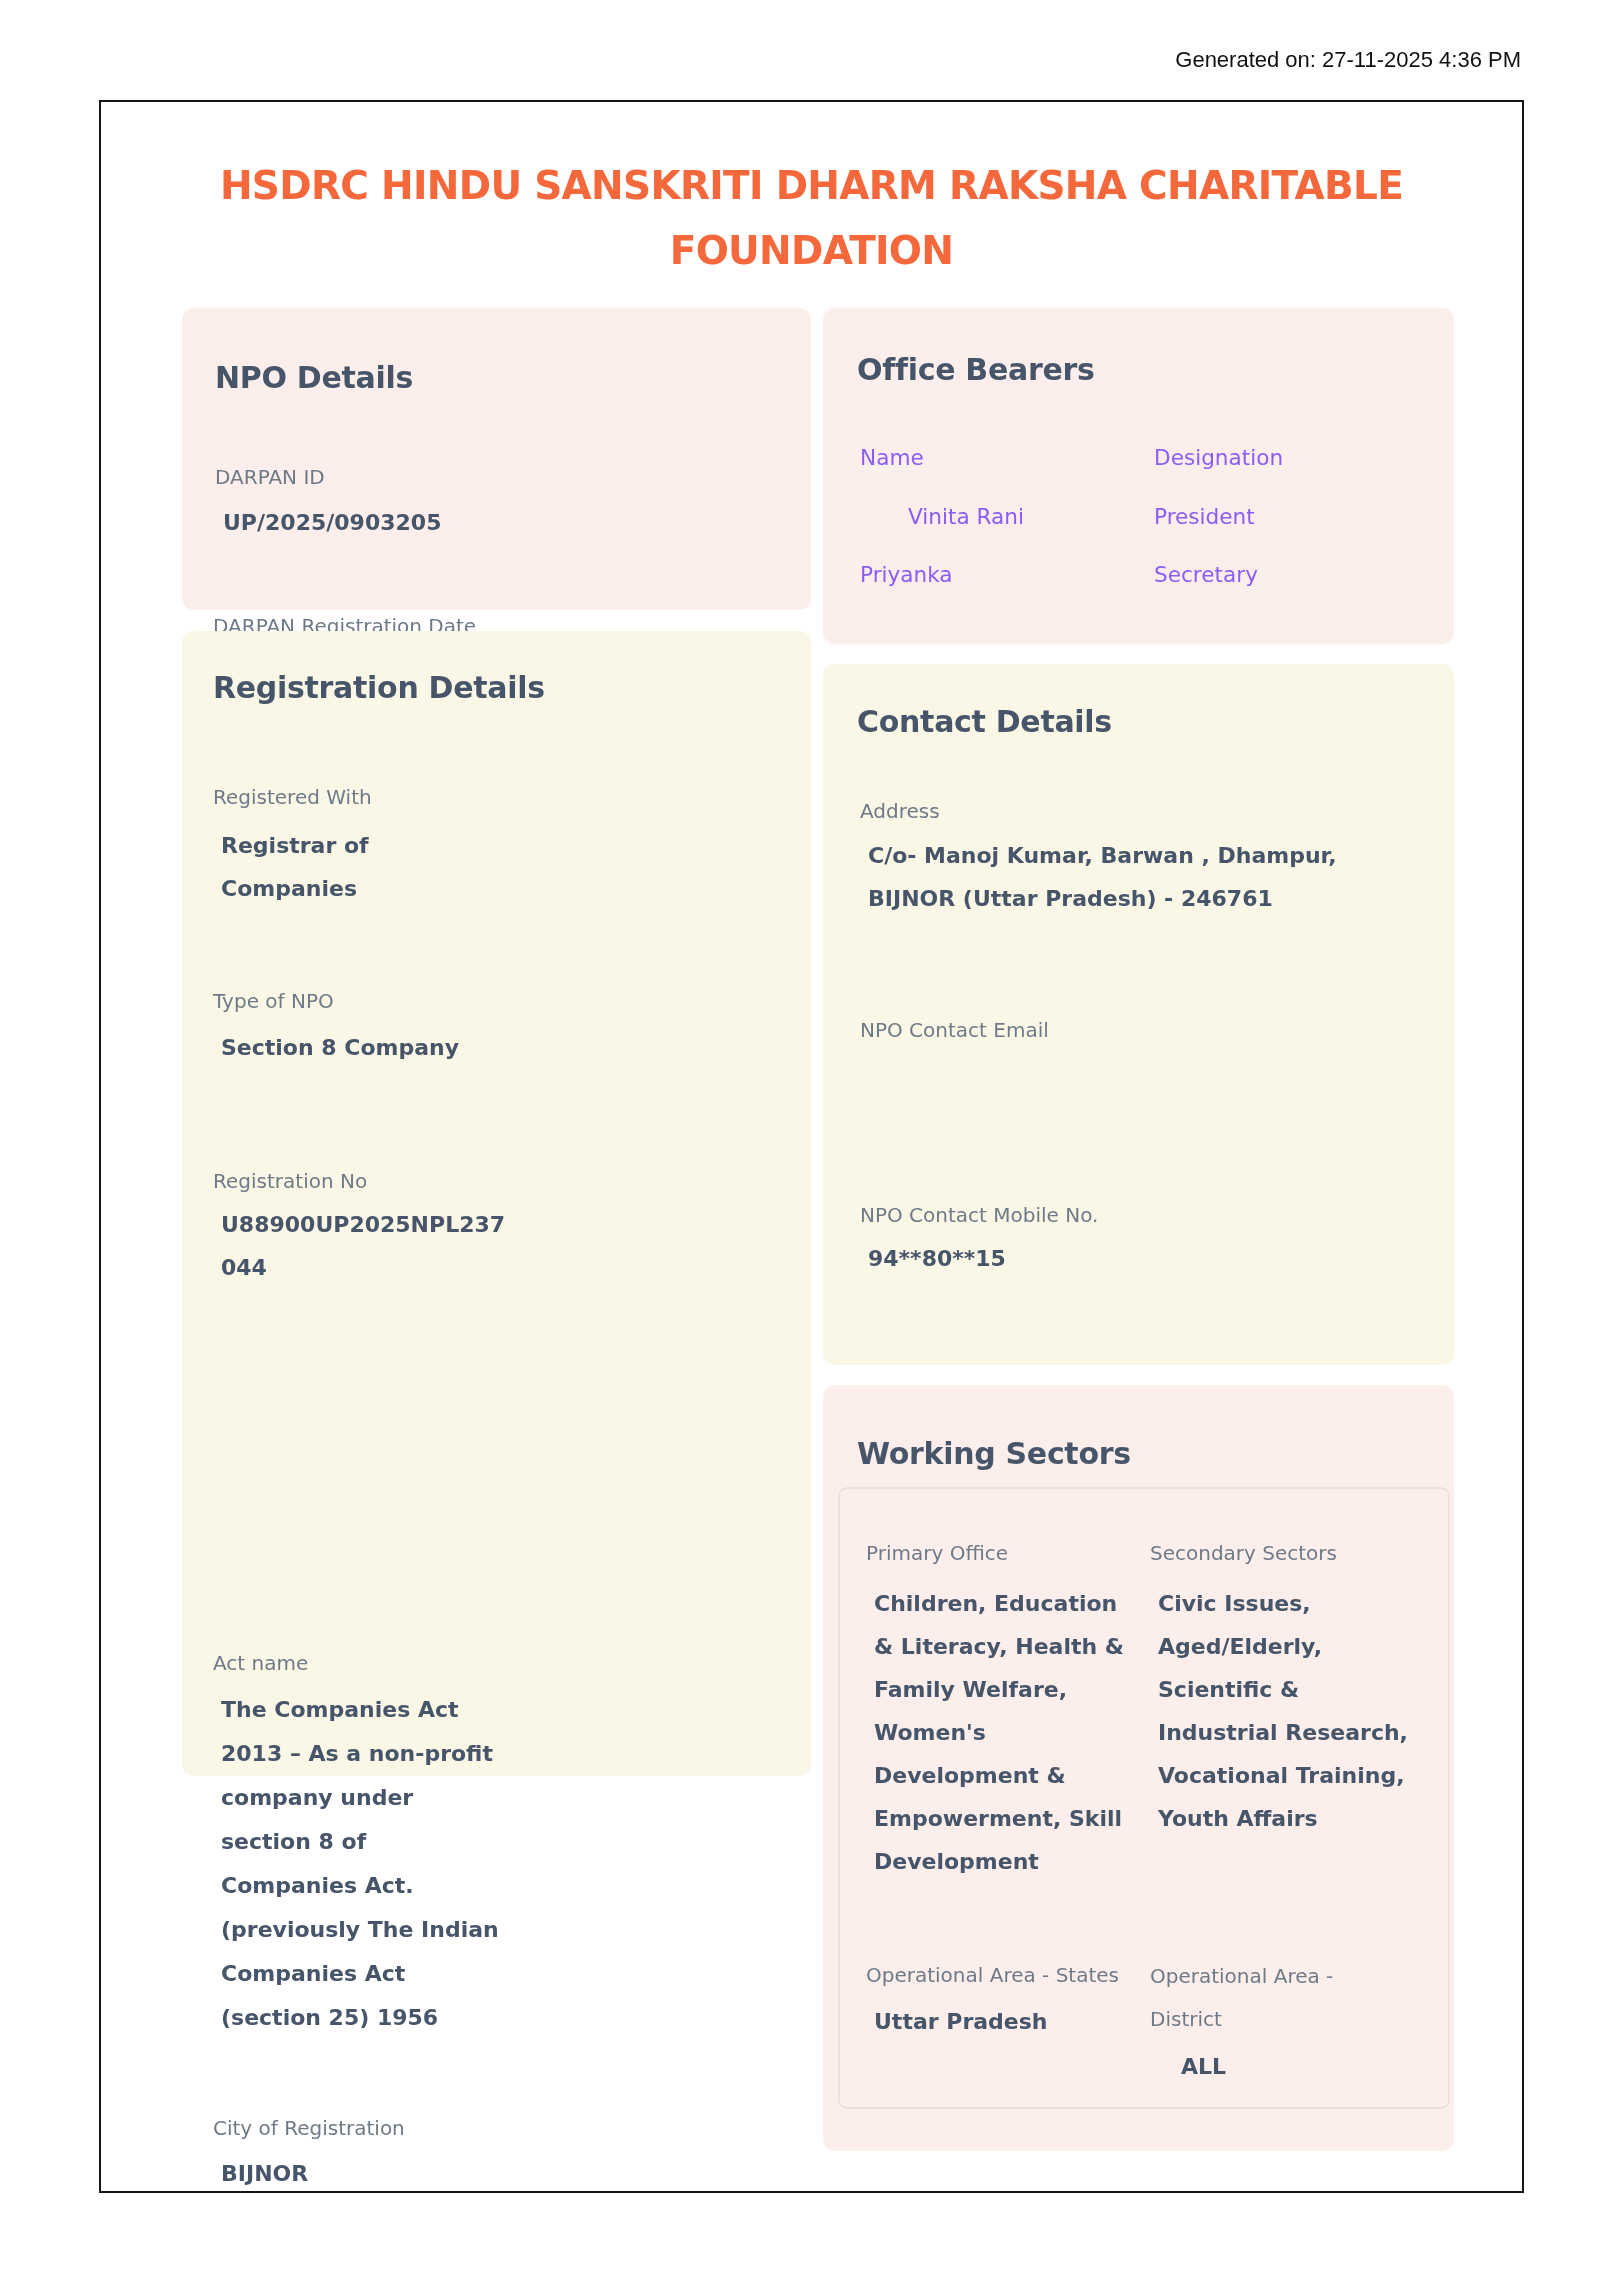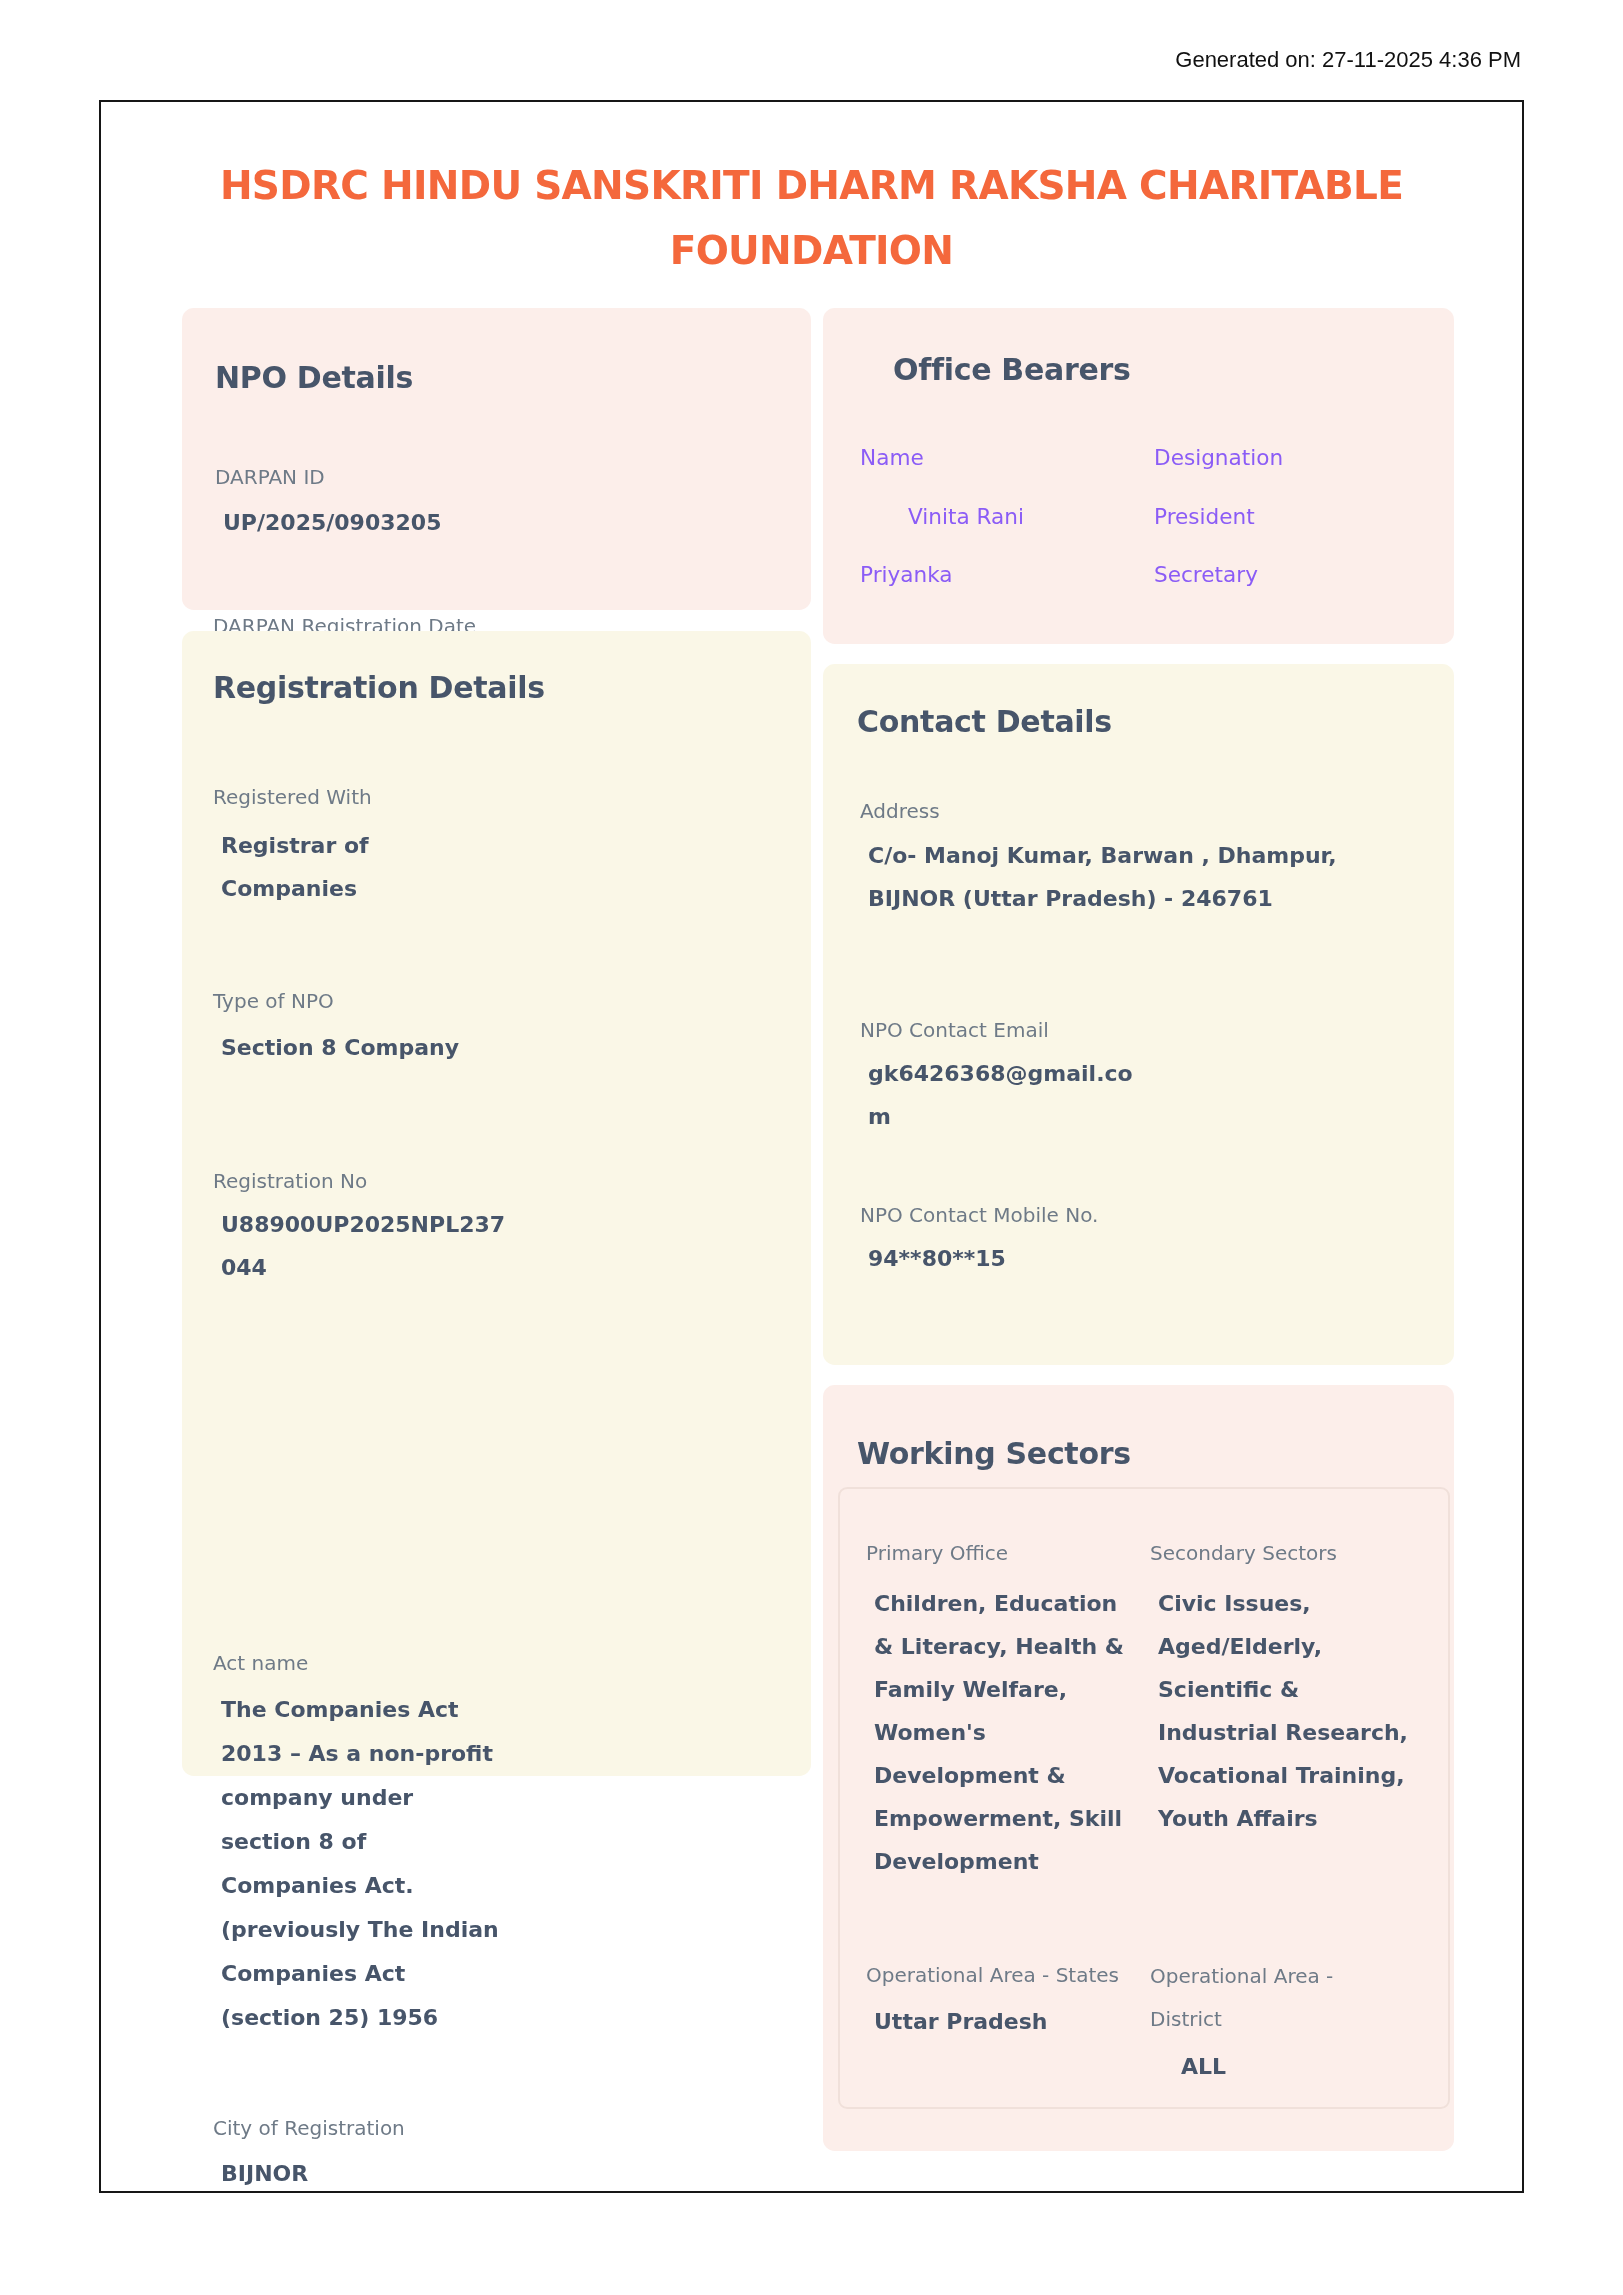--- a/index.html
+++ b/index.html
@@ -109,21 +109,21 @@
 section 8 of
 Companies Act.
 (previously The Indian
 Companies Act
 (section 25) 1956</div>
 
   <div class="abs label tight" style="left:213px; top:2115px;">City of Registration</div>
   <div class="abs value" style="left:213px; top:2152px;">BIJNOR</div>
 
   <div class="abs card pink" style="left:823px; top:308px; width:631px; height:336px;"></div>
-  <div class="abs h2" style="left:857px; top:351px;margin-left:36px;">Office Bearers</div>
+  <div class="abs h2" style="left:857px; top:351px;">Office Bearers</div>
 
   <div>
     <div class="abs ob" style="left:860px; top:444px;">Name</div>
     <div class="abs ob" style="left:1154px; top:444px;">Designation</div>
 
     <div>
       <div class="abs ob" style="left:860px; top:503px;margin-left:48px;">Vinita Rani</div>
       <div class="abs ob" style="left:1154px; top:503px;">President</div>
     </div>
     <div>
@@ -133,22 +133,20 @@
   </div>
 
   <div class="abs card cream" style="left:823px; top:664px; width:631px; height:701px;"></div>
   <div class="abs h2" style="left:857px; top:703px;">Contact Details</div>
 
   <div class="abs label tight" style="left:860px; top:798px;">Address</div>
   <div class="abs value" style="left:860px; top:834px; width:576px;">C/o- Manoj Kumar, Barwan , Dhampur,
 BIJNOR (Uttar Pradesh) - 246761</div>
 
   <div class="abs label tight" style="left:860px; top:1017px;">NPO Contact Email</div>
-  <div class="abs value" style="left:860px; top:1052px; width:576px;">gk6426368@gmail.co
-m</div>
 
   <div class="abs label tight" style="left:860px; top:1202px;">NPO Contact Mobile No.</div>
   <div class="abs value" style="left:860px; top:1237px;">94**80**15</div>
 
   <div class="abs card pink" style="left:823px; top:1385px; width:631px; height:766px;"></div>
   <div class="abs h2" style="left:857px; top:1435px;">Working Sectors</div>
   <div class="abs inner-card" style="left:838px; top:1487px; width:612px; height:622px;"></div>
 
   <div class="abs label tight" style="left:866px; top:1540px;">Primary Office</div>
   <div class="abs label tight" style="left:1150px; top:1540px;">Secondary Sectors</div>

